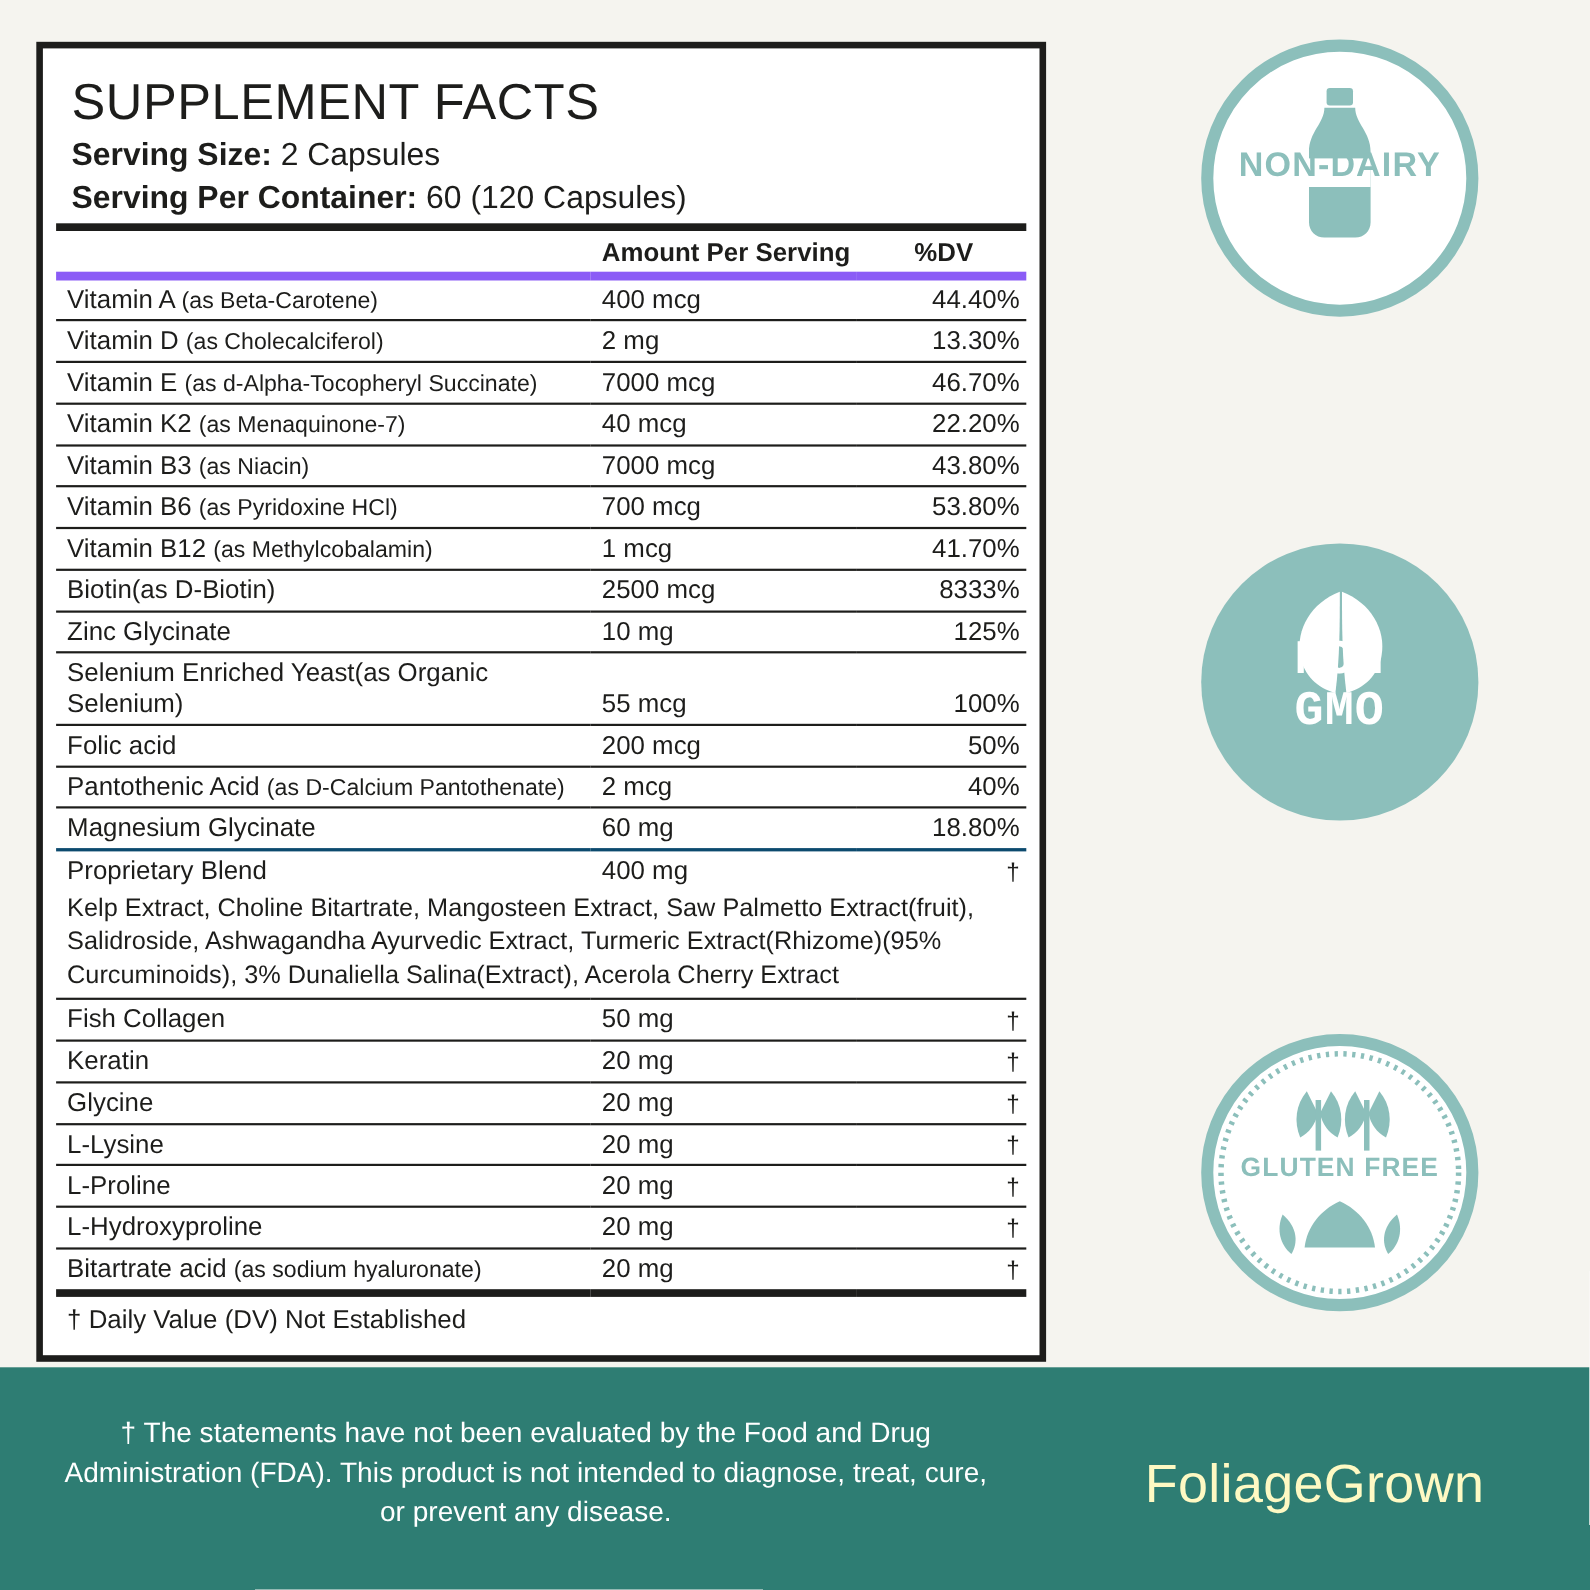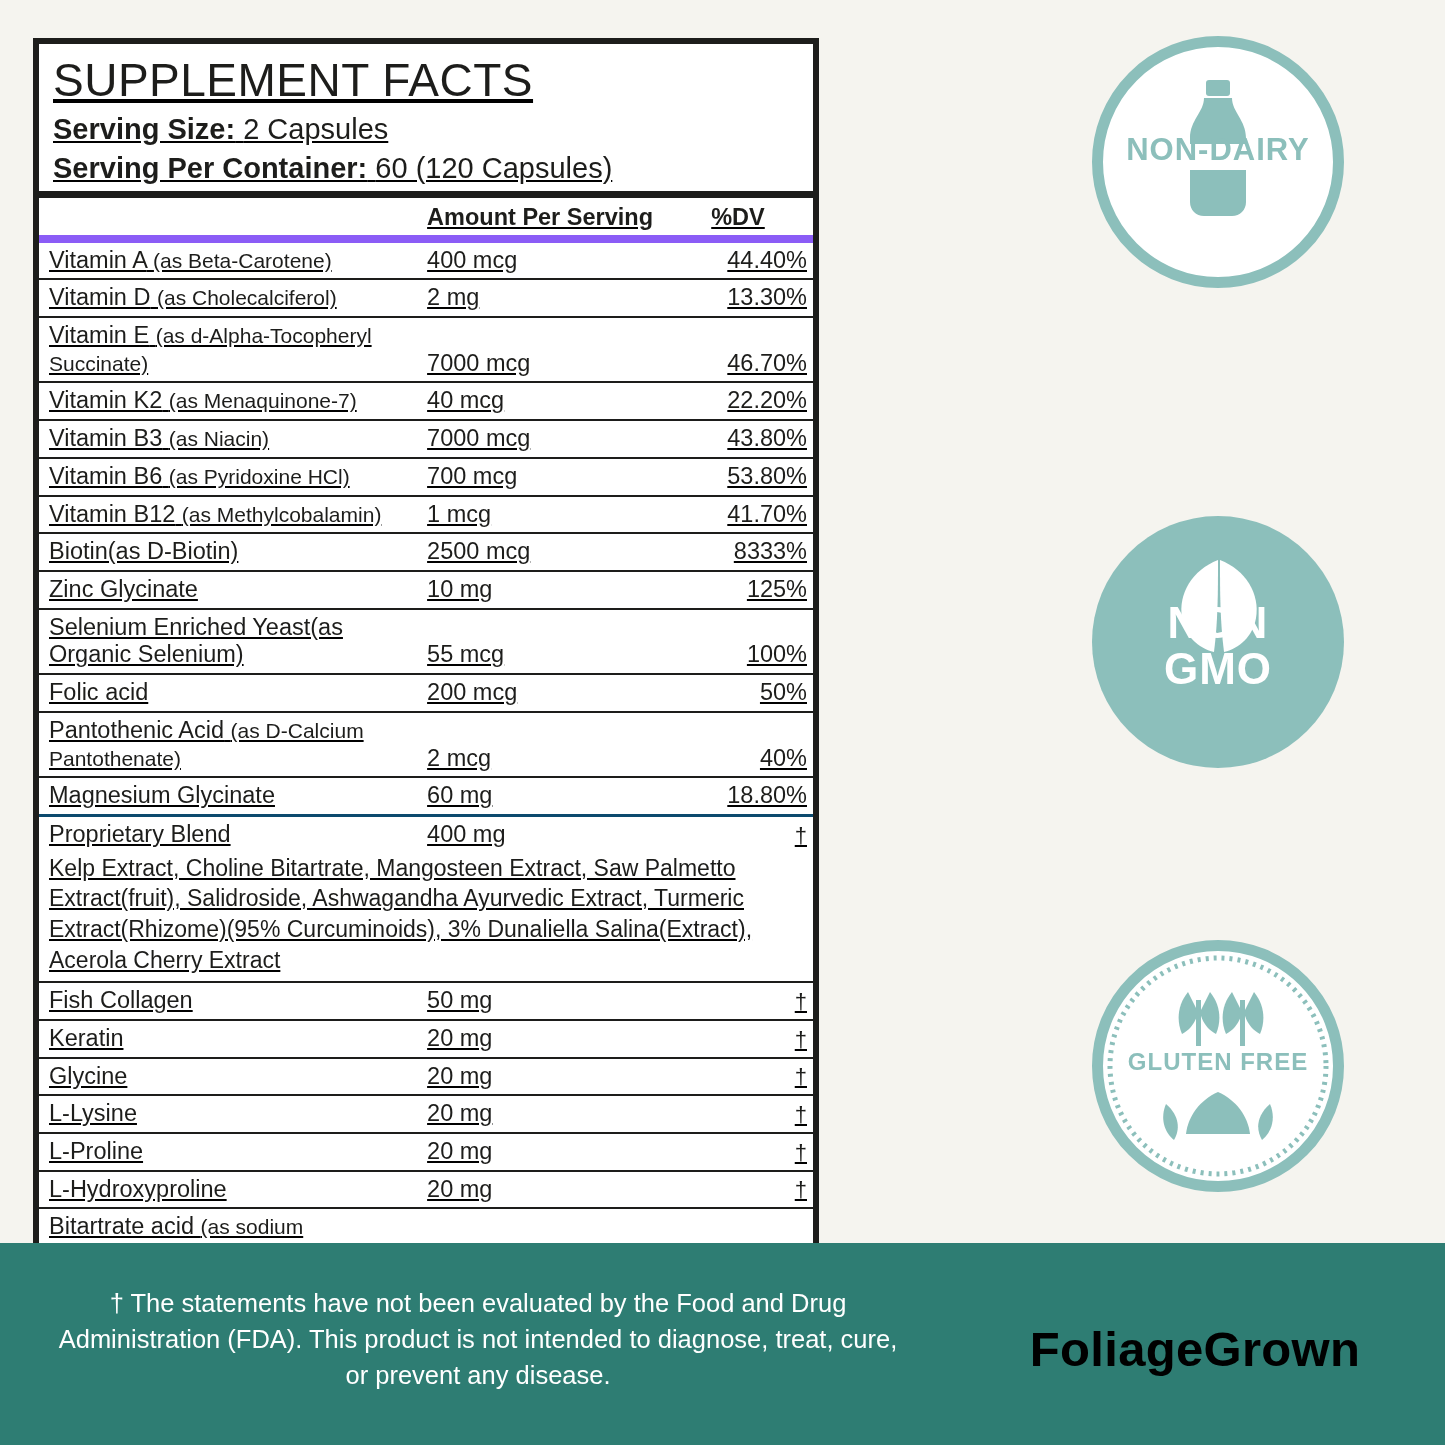--- a/index.html
+++ b/index.html
@@ -19,26 +19,25 @@
     width: 1445px;
     height: 1445px;
     background: #f5f4ef;
   }
 
   
   .facts-panel {
     position: absolute;
     left: 33px;
     top: 38px;
-    width: 786px;
+    width: 918px;
     box-sizing: border-box;
     border: 6px solid #1d1d1b;
     background: #ffffff;
-    padding: 0;
-    text-decoration: underline;
+    padding: 12px;
   }
   .facts-header {
     padding: 8px 14px 4px 14px;
     border-bottom: 7px solid #1d1d1b;
   }
   .facts-title {
     font-size: 46px;
     letter-spacing: 0.5px;
     color: #1d1d1b;
     line-height: 1.05;
@@ -100,21 +99,21 @@
   .dagger { font-size: 22px; }
 
   
   .badge {
     position: absolute;
     width: 252px;
     height: 252px;
     border-radius: 50%;
   }
   .badge-nondairy { left: 1092px; top: 36px; }
-  .badge-nongmo  { left: 1092px; top: 516px; }
+  .badge-nongmo  { left: 1092px; top: 494px; font-family: Liberation Mono, monospace; }
   .badge-gluten  { left: 1092px; top: 940px; }
 
   .ring {
     position: absolute;
     inset: 0;
     border-radius: 50%;
     border: 11px solid #8cbfbb;
     background: #ffffff;
     box-sizing: border-box;
   }
@@ -168,23 +167,23 @@
     color: #ffffff;
     font-size: 25.5px;
     line-height: 1.42;
   }
   .brand {
     position: absolute;
     left: 980px;
     top: 78px;
     width: 430px;
     text-align: center;
-    color: #000000;
+    color: #fef9c3;
     font-size: 49px;
-    font-weight: bold;
+    font-weight: normal;
     letter-spacing: 0.3px;
   }
 </style>
 </head>
 <body>
 
 <div class="page">
 
   <div class="facts-panel">
     <div class="facts-header">

